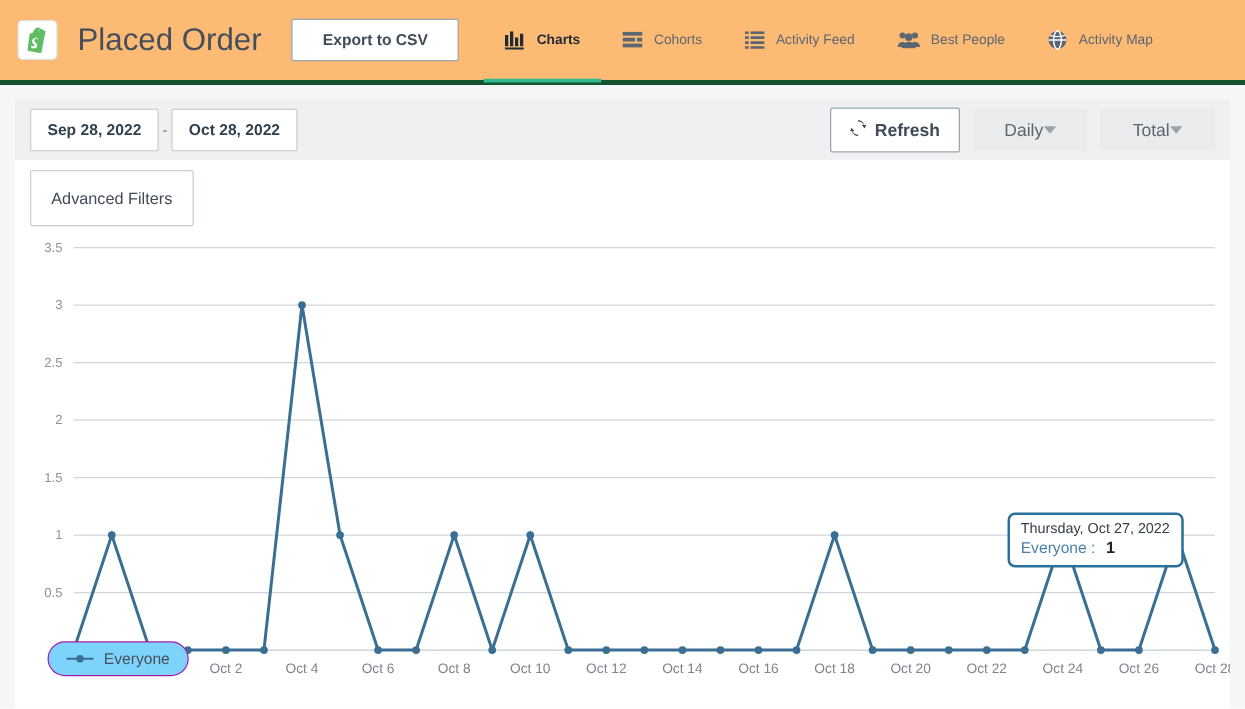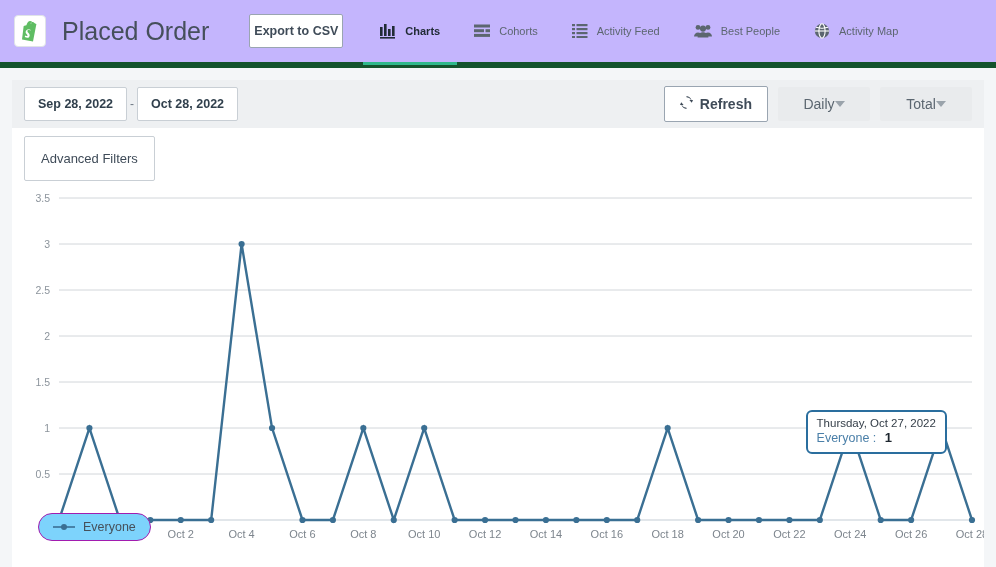--- a/index.html
+++ b/index.html
@@ -7,44 +7,44 @@
     width: 996px; height: 567px;
     background: #ffffff;
     font-family: "Liberation Sans", sans-serif;
     overflow: hidden;
   }
 
   
   .header {
     position: relative;
     height: 68px;
-    background: #c4b5fd;
+    background: #fdba74;
     display: flex;
     align-items: center;
     padding: 0 14px;
-    border-bottom: 6px solid #14532d;
+    border-bottom: 4px solid #14532d;
   }
   .logo {
     width: 32px; height: 32px;
     border: 1px solid #dfe3e8;
     border-radius: 4px;
     background: #ffffff;
     display: flex; align-items: center; justify-content: center;
     flex: 0 0 auto;
   }
   .page-title {
     font-size: 25px;
     color: #454f5b;
     font-weight: 400;
     margin-left: 16px;
     white-space: nowrap;
   }
   .export-btn {
-    margin-left: 40px;
-    padding: 9px 4px;
+    margin-left: 24px;
+    padding: 9px 24px;
     border: 1px solid #9aa5b1;
     background: #ffffff;
     font-size: 12.5px;
     font-weight: 700;
     color: #3f4b58;
     border-radius: 2px;
     cursor: pointer;
     white-space: nowrap;
     font-family: "Liberation Sans", sans-serif;
   }

